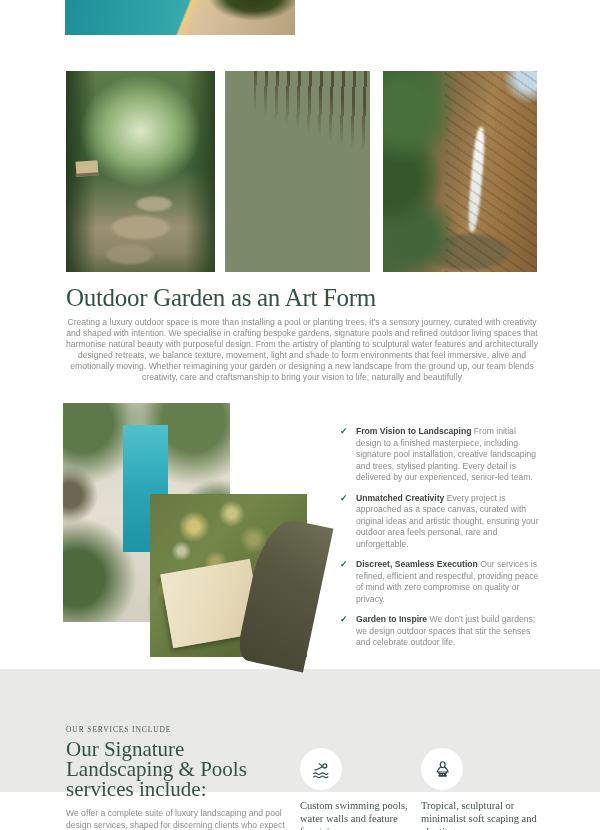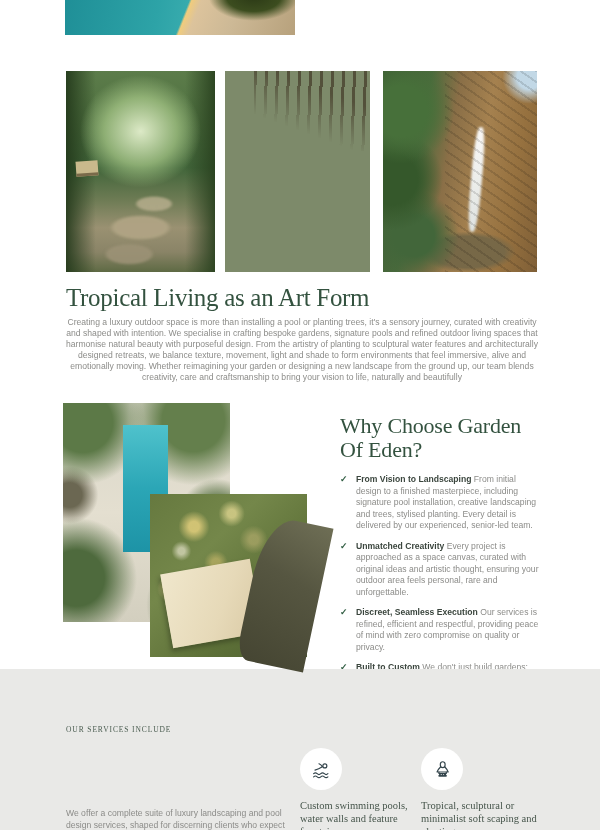--- a/index.html
+++ b/index.html
@@ -96,21 +96,21 @@
   .art-body { position:absolute; left:66px; top:317px; width:472px; font-size:8.6px; line-height:11px; color:#8C8C89;text-align:center; }
 
   .why-block { position:absolute; left:340px; top:414px; width:200px; }
   .why-title { font-size:22px; line-height:24px; letter-spacing:-0.2px; }
   .why-list { margin-top:12px; list-style:none; }
   .why-item { display:flex; gap:6px; margin-bottom:9px; }
   .check { flex:0 0 10px; font-size:9px; line-height:11.5px; color:#2F5C41; font-weight:bold; }
   .why-text { font-size:8.6px; line-height:11.5px; color:#8C8C89; }
   .why-text b { color:#3A453D; font-weight:bold; }
 
-  .services-section { position:absolute; left:0; top:669px; width:600px; height:161px; background:#E9E9E7; }
+  .services-section { position:absolute; left:0; top:669px; width:600px; height:123px; background:#E9E9E7; }
   .eyebrow { position:absolute; left:66px; top:56px; font-family:"Liberation Serif", serif;
     font-size:7.5px; letter-spacing:0.9px; color:#4A5C50; }
   .services-title { position:absolute; left:66px; top:70px; width:210px; font-size:21px; line-height:20px; }
   .services-body { position:absolute; left:66px; top:139px; width:240px; font-size:8.6px; line-height:11.5px; color:#8C8C89; }
 
   .service-col { position:absolute; top:79px; }
   .service-col-1 { left:300px; width:112px; }
   .service-col-2 { left:421px; width:126px; }
   .icon-circle { width:42px; height:42px; border-radius:50%; background:#ffffff;
     display:flex; align-items:center; justify-content:center; }
@@ -123,50 +123,50 @@
 <body>
 
 <div class="page">
 
   <div class="photo photo-top-strip"></div>
 
   <div class="photo photo-jungle"></div>
   <div class="photo photo-pergola"></div>
   <div class="photo photo-waterfall"></div>
 
-  <h1 class="h-serif art-title">Tropical Living as an Art Form</h1>
+  <h1 class="h-serif art-title">Outdoor Garden as an Art Form</h1>
   <p class="art-body">Creating a luxury outdoor space is more than installing a pool or planting trees, it's a sensory journey, curated with creativity and shaped with intention. We specialise in crafting bespoke gardens, signature pools and refined outdoor living spaces that harmonise natural beauty with purposeful design. From the artistry of planting to sculptural water features and architecturally designed retreats, we balance texture, movement, light and shade to form environments that feel immersive, alive and emotionally moving. Whether reimagining your garden or designing a new landscape from the ground up, our team blends creativity, care and craftsmanship to bring your vision to life, naturally and beautifully</p>
 
   <div class="photo photo-aerial"></div>
   <div class="photo photo-sketch"></div>
 
   <div class="why-block">
-    <h2 class="h-serif why-title">Why Choose Garden Of Eden?</h2>
     <ul class="why-list">
       <li class="why-item">
         <span class="check">✓</span>
         <span class="why-text"><b>From Vision to Landscaping</b> <span>From initial design to a finished masterpiece, including signature pool installation, creative landscaping and trees, stylised planting. Every detail is delivered by our experienced, senior-led team.</span></span>
       </li>
       <li class="why-item">
         <span class="check">✓</span>
         <span class="why-text"><b>Unmatched Creativity</b> <span>Every project is approached as a space canvas, curated with original ideas and artistic thought, ensuring your outdoor area feels personal, rare and unforgettable.</span></span>
       </li>
       <li class="why-item">
         <span class="check">✓</span>
         <span class="why-text"><b>Discreet, Seamless Execution</b> <span>Our services is refined, efficient and respectful, providing peace of mind with zero compromise on quality or privacy.</span></span>
       </li>
       <li class="why-item">
         <span class="check">✓</span>
-        <span class="why-text"><b>Built to Custom</b> <span>We don't just build gardens; we design outdoor spaces that stir the senses and celebrate outdoor life.</span></span>
+        <span class="why-text"><b>Garden to Inspire</b> <span>We don't just build gardens; we design outdoor spaces that stir the senses and celebrate outdoor life.</span></span>
       </li>
     </ul>
   </div>
 
   <div class="services-section">
     <div class="eyebrow">OUR SERVICES INCLUDE</div>
+    <h2 class="h-serif services-title">Our Signature Landscaping &amp; Pools services include:</h2>
     <p class="services-body">We offer a complete suite of luxury landscaping and pool design services, shaped for discerning clients who expect creativity, precision and world</p>
 
     <div class="service-col service-col-1">
       <div class="icon-circle">
         <svg viewBox="0 0 20 20" aria-hidden="true">
           <circle cx="13.2" cy="6.6" r="1.9"></circle>
           <path d="M3.8 10.6 Q7.4 9.6 10.8 7.4"></path>
           <path d="M7.6 4.6 Q9.6 5.4 10.8 7.2"></path>
           <path d="M2.5 14 q1.7 -1.6 3.4 0 t3.4 0 t3.4 0 t3.4 0"></path>
           <path d="M2.5 17 q1.7 -1.6 3.4 0 t3.4 0 t3.4 0 t3.4 0"></path>

